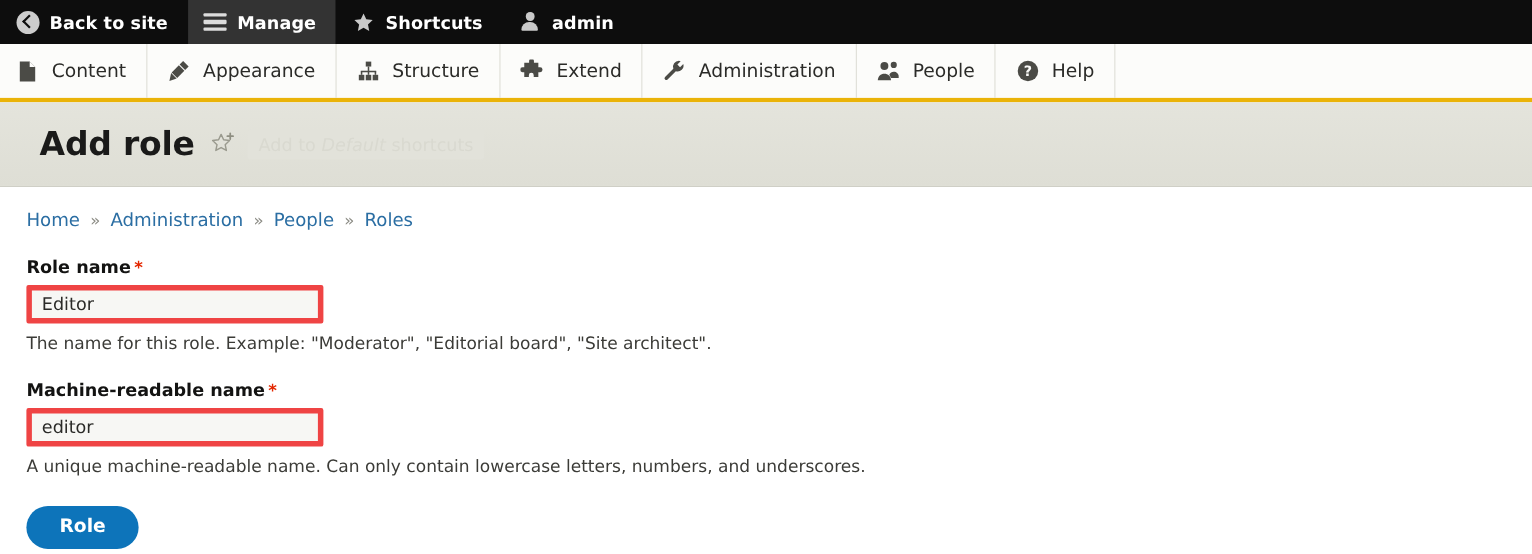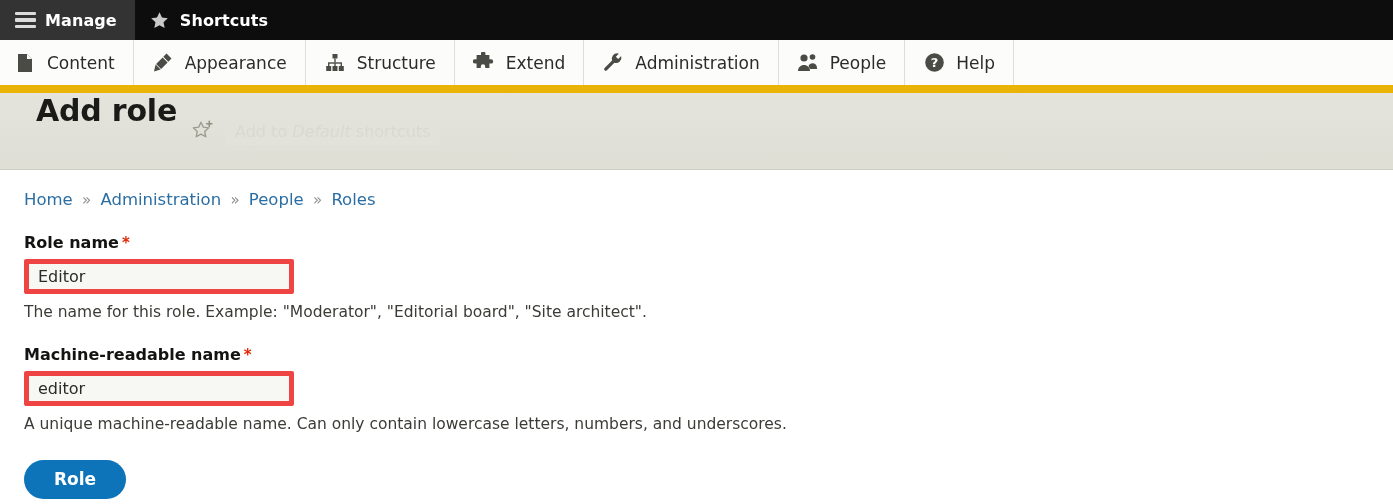--- a/index.html
+++ b/index.html
@@ -97,21 +97,21 @@
     border-radius: 7px 7px 1px 1px;
     background: #c9c9c9;
   }
 
   
   .menu-bar {
     height: 53px;
     background: #fcfcfa;
     display: flex;
     align-items: stretch;
-    border-bottom: 8px solid #eab308;
+    border-bottom: 4px solid #eab308;
     box-sizing: border-box;
   }
   .menu-item {
     display: flex;
     align-items: center;
     gap: 11px;
     padding: 0 18px;
     font-size: 17px;
     color: #2b2b28;
     border-right: 1px solid #dedeD6;
@@ -128,20 +128,21 @@
     color: #4b4b46;
   }
   .mi-icon svg { display: block; }
 
   
   .title-band {
     height: 77px;
     background: linear-gradient(to bottom, #e4e4dc 0%, #dedeD5 100%);
     border-bottom: 1px solid #cfcfc6;
     display: flex;
+    align-items: center;
     padding-left: 36px;
     box-sizing: border-box;
     position: relative;
   }
   .page-title {
     font-size: 30px;
     font-weight: bold;
     color: #1a1a19;
     letter-spacing: -0.2px;
   }
@@ -238,20 +239,26 @@
     padding: 11px 30px;
     cursor: pointer;
     line-height: 1;
   }
 </style>
 </head>
 <body>
 
 <div class="toolbar-bar">
 
+  <div class="tb-item">
+    <span class="tb-icon">
+      <span class="icon-back"></span>
+    </span>
+    <span>Back to site</span>
+  </div>
 
   <div class="tb-item active">
     <span class="tb-icon">
       <span class="icon-burger">
           <i></i>
           <i></i>
           <i></i>
         </span>
     </span>
     <span>Manage</span>
@@ -259,20 +266,26 @@
 
   <div class="tb-item">
     <span class="tb-icon">
       <svg width="21" height="21" viewBox="0 0 24 24" aria-hidden="true">
         <path d="M12 2.6l2.85 6.06 6.65.82-4.9 4.6 1.3 6.58L12 17.3l-5.9 3.36 1.3-6.58-4.9-4.6 6.65-.82z" fill="#c9c9c9"></path>
       </svg>
     </span>
     <span>Shortcuts</span>
   </div>
 
+  <div class="tb-item">
+    <span class="tb-icon">
+      <span class="icon-user"></span>
+    </span>
+    <span>admin</span>
+  </div>
 
 </div>
 
 <div class="menu-bar">
 
   <div class="menu-item">
     <span class="mi-icon">
       <svg width="18" height="20" viewBox="0 0 18 20" aria-hidden="true">
         <path d="M2 1h9l5 5v13H2z" fill="#4b4b46"></path>
         <path d="M11 1v5h5" fill="#fcfcfa"></path>

